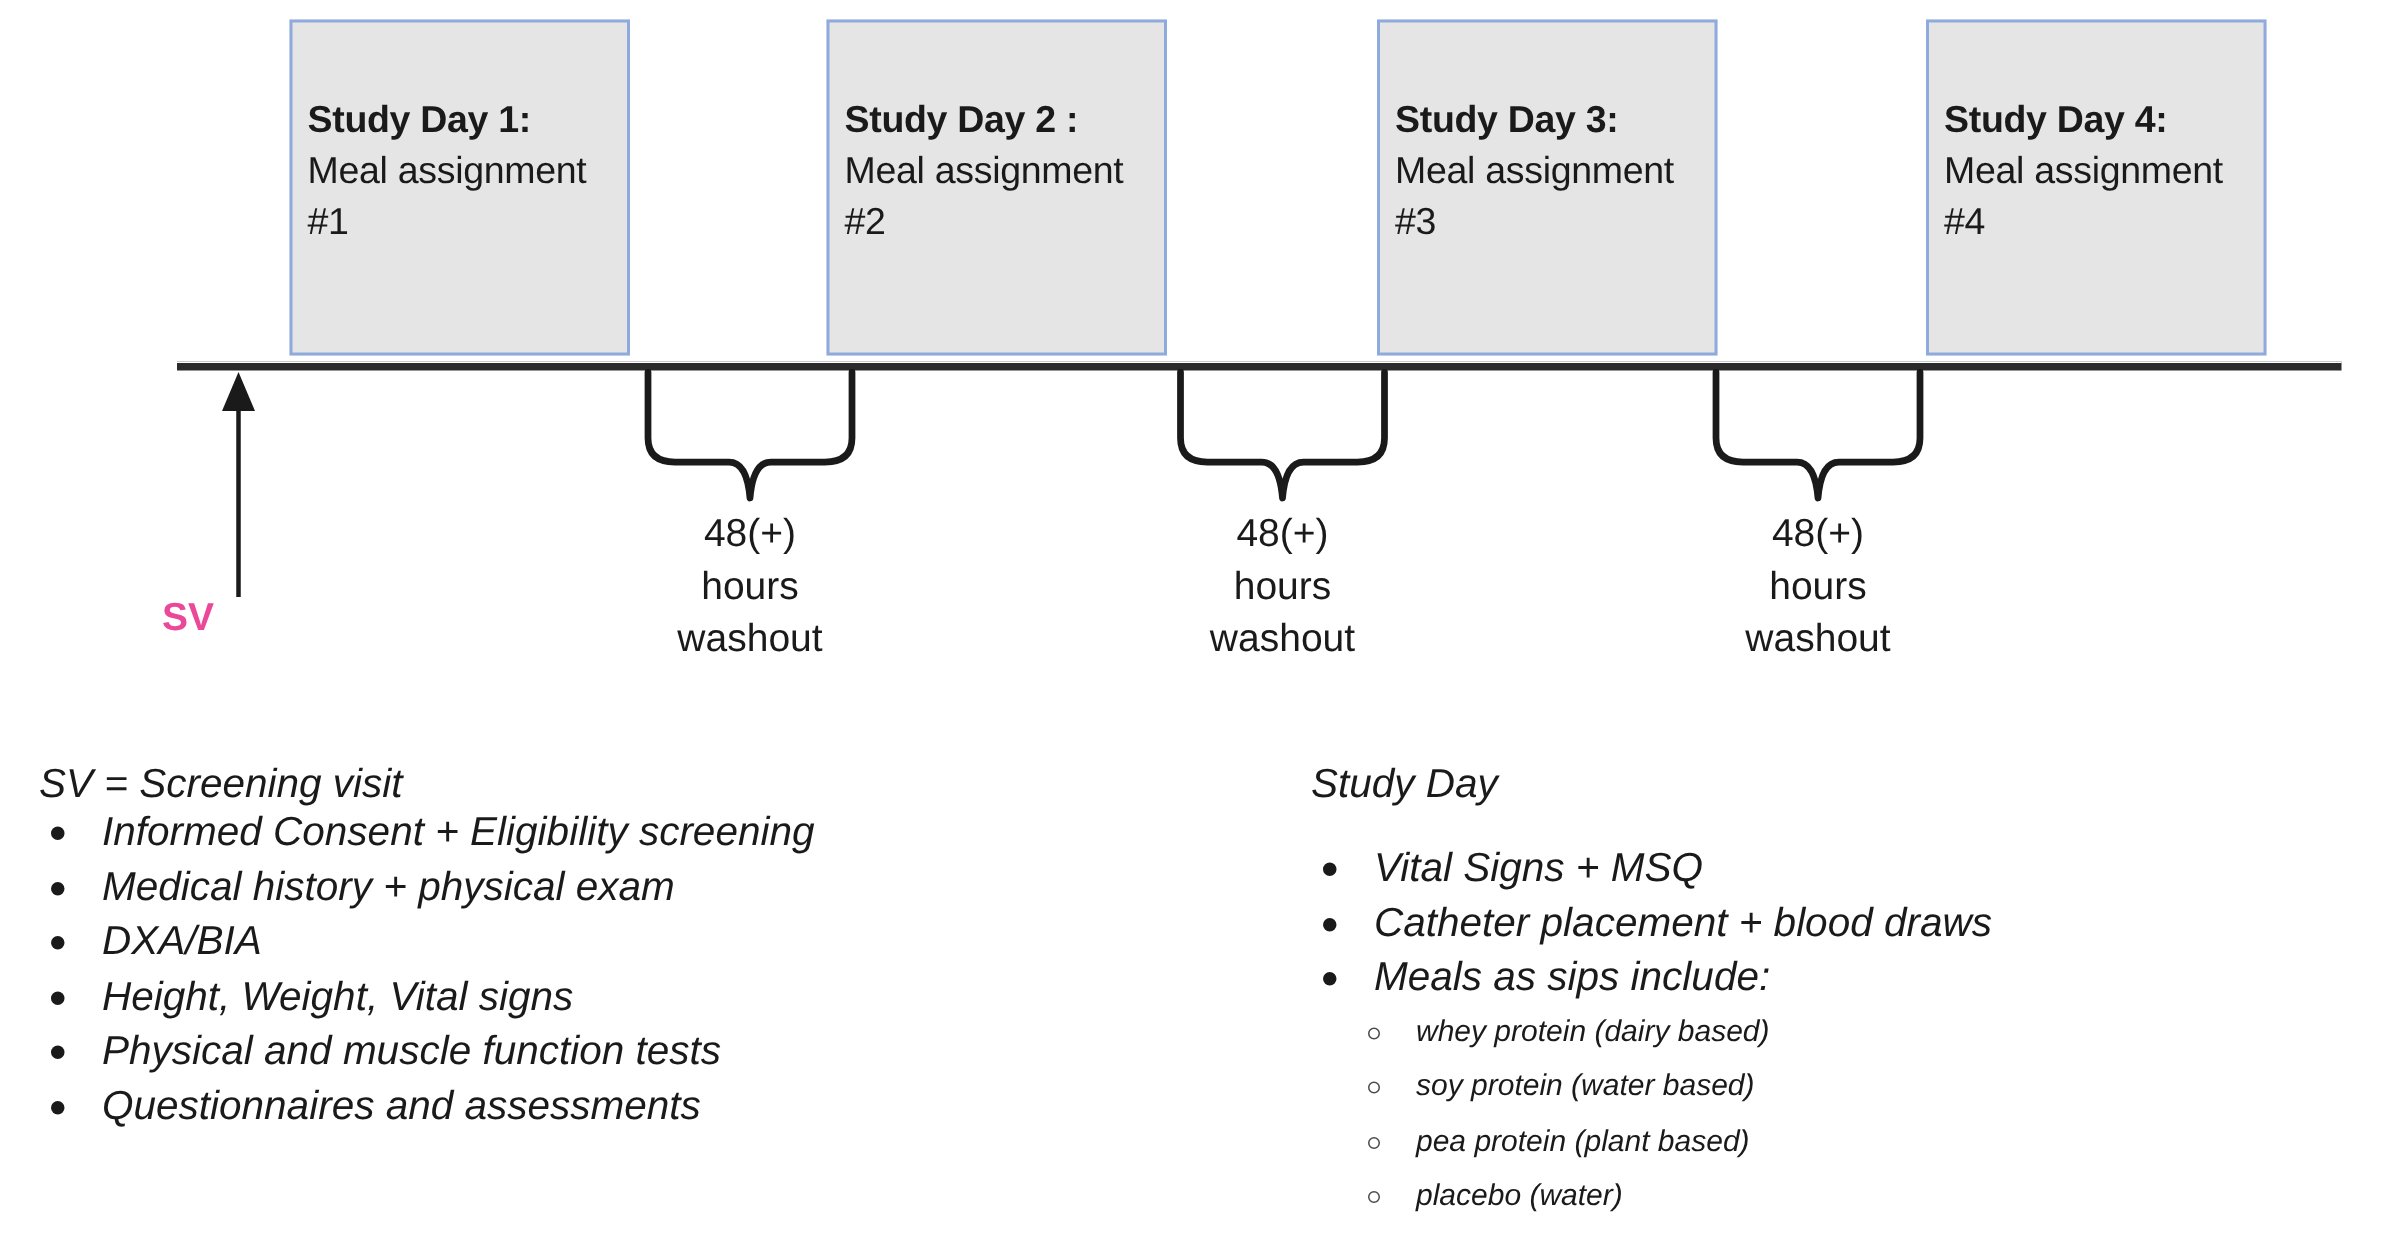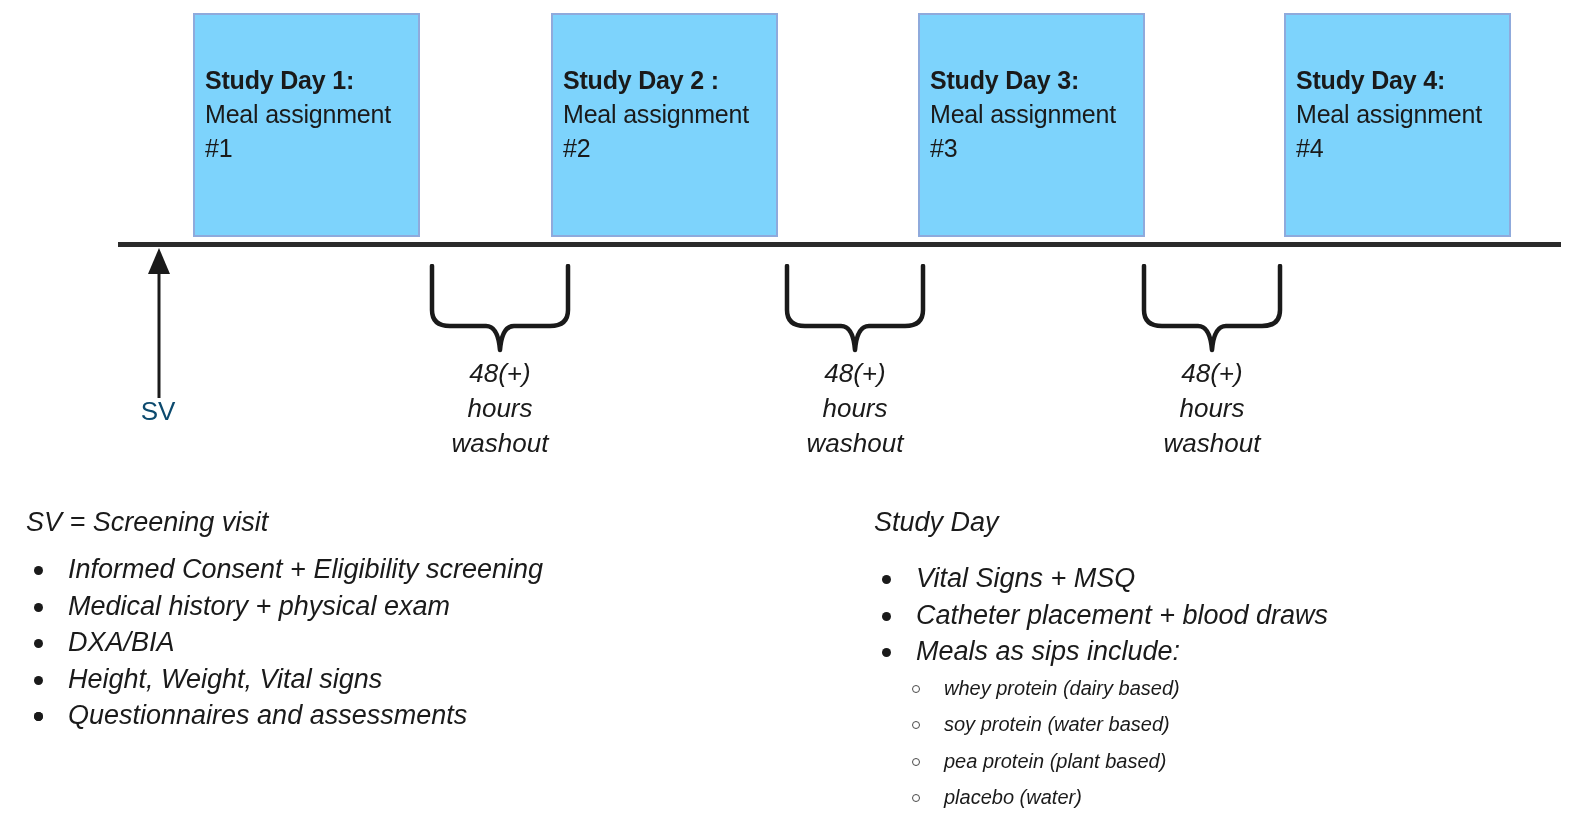--- a/index.html
+++ b/index.html
@@ -32,21 +32,21 @@
     background: #2b2b2b;
     border-top: 1px solid #ffffff;
   }
 
   
   .day-box {
     position: absolute;
     top: 13px;
     width: 227px;
     height: 224px;
-    background: #7dd3fc;
+    background: #e5e5e5;
     border: 2px solid #8faadc;
     box-sizing: border-box;
   }
   .day-box-text {
     position: absolute;
     left: 10px;
     right: 6px;
     top: 48px;
     font-size: 25px;
     line-height: 1.36;
@@ -63,31 +63,31 @@
     left: 140px;
     top: 246px;
     width: 38px;
     height: 155px;
   }
   #sv-label {
     position: absolute;
     left: 108px;
     top: 396px;
     width: 100px;
-    text-align: center;
+    text-align: left;
     font-size: 26px;
-    color: #0c4a6e;
+    color: #ec4899;
+    font-weight: bold;
   }
 
   
   .washout {
     position: absolute;
-    top: 264px;
+    top: 246px;
     width: 160px;
-    font-style: italic;
   }
   .washout-brace {
     display: block;
     width: 160px;
     height: 90px;
   }
   .washout-label {
     margin-top: 2px;
     text-align: center;
     font-size: 26px;
@@ -145,21 +145,21 @@
     top: 15px;
     width: 8px;
     height: 8px;
     border-radius: 50%;
     border: 1.5px solid #4a4a4a;
     box-sizing: border-box;
     background: transparent;
   }
   #left-notes  { left: 26px;  top: 509px; }
   #right-notes { left: 874px; top: 509px; }
-  #left-notes ul.note-list  { margin-top: 15px; }
+  #left-notes ul.note-list  { margin-top: 0; }
   #right-notes ul.note-list { margin-top: 24px; }
 </style>
 </head>
 <body>
 
 <div id="timeline-area">
 
   <div class="timeline-axis"></div>
 
   <div class="day-box" style="left:193px;">
@@ -245,20 +245,21 @@
     <li>
       <span class="bullet-disc"></span>
       <span>DXA/BIA</span>
     </li>
     <li>
       <span class="bullet-disc"></span>
       <span>Height, Weight, Vital signs</span>
     </li>
     <li>
       <span class="bullet-disc"></span>
+      <span>Physical and muscle function tests</span>
     </li>
     <li>
       <span class="bullet-disc"></span>
       <span>Questionnaires and assessments</span>
     </li>
   </ul>
 </div>
 
 <div id="right-notes" class="note-block">
   <div class="note-heading">Study Day</div>

